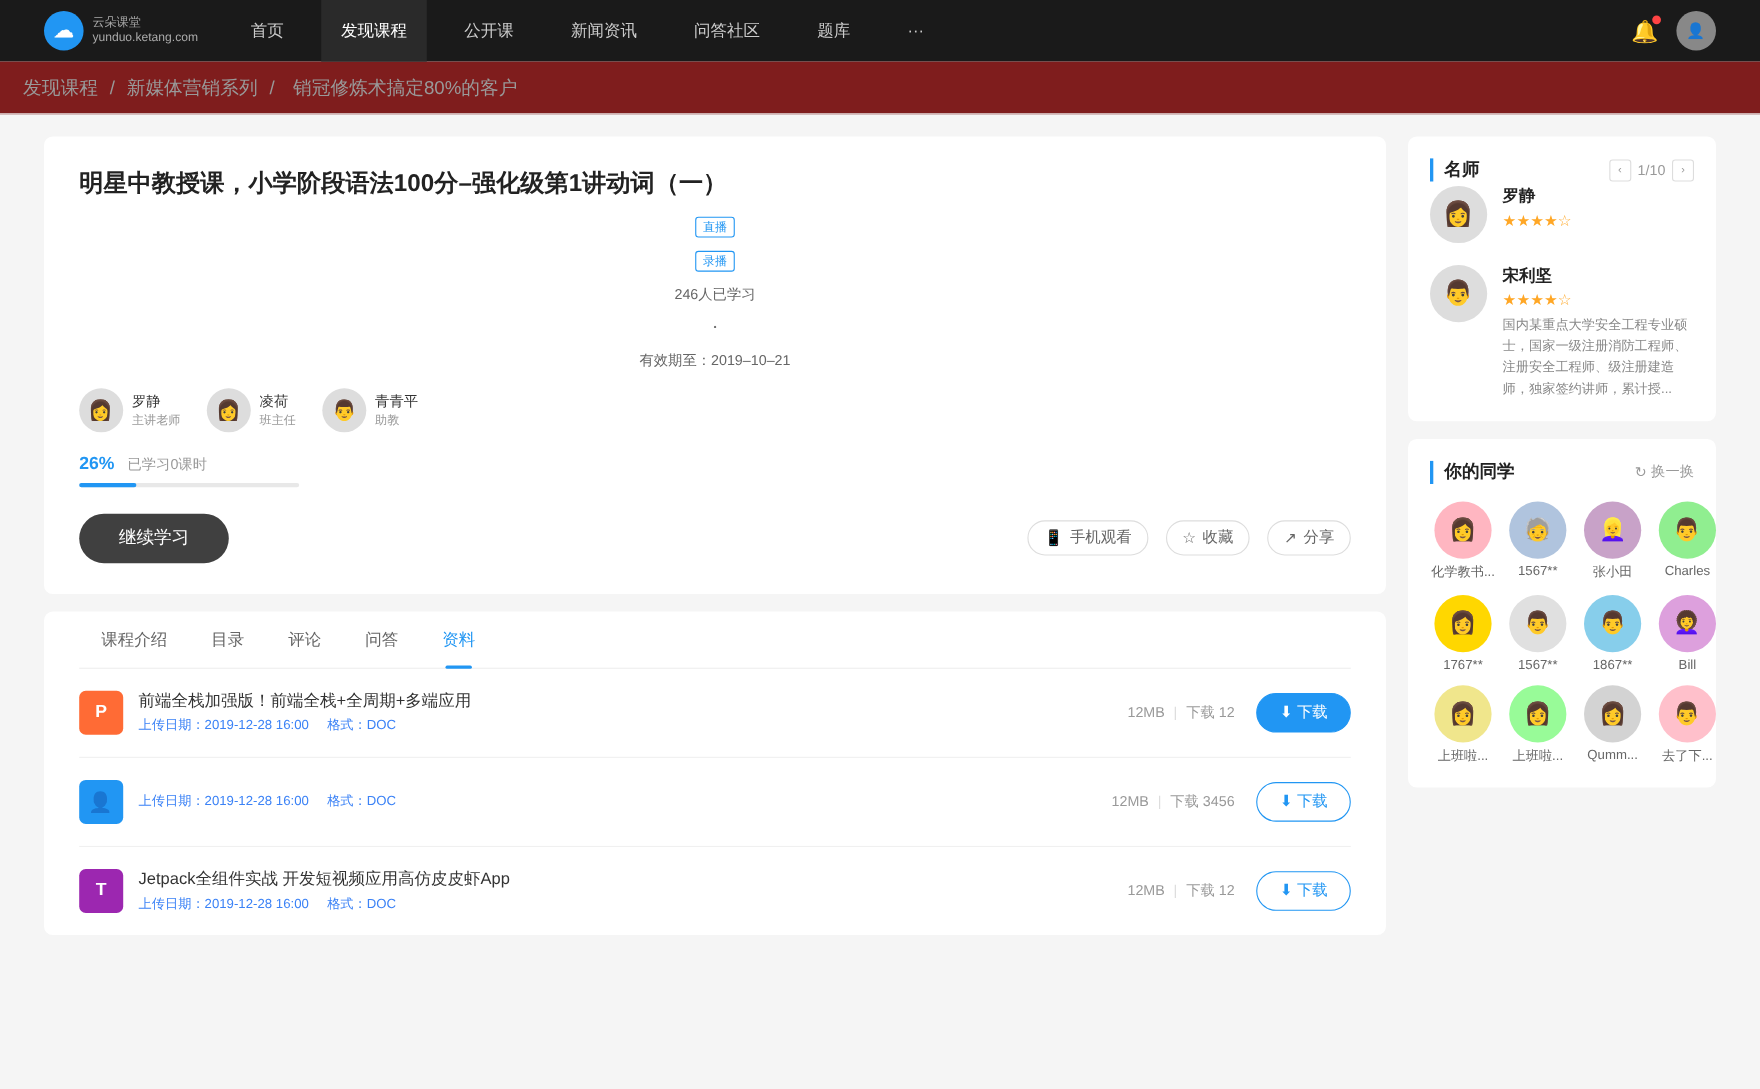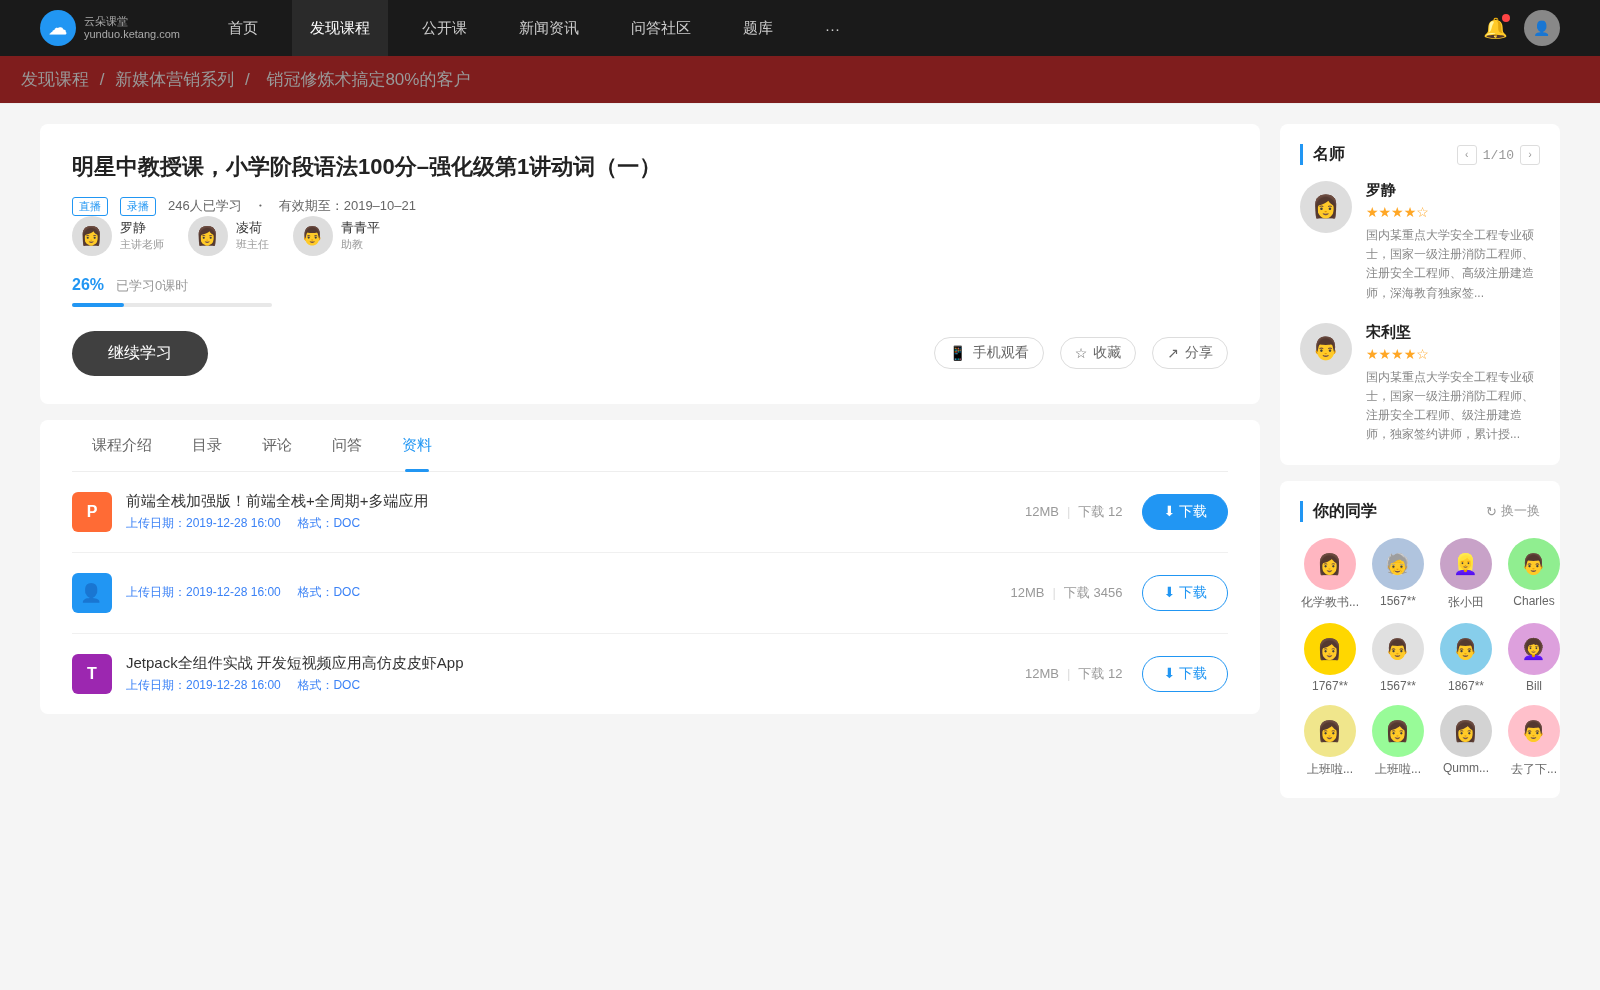--- a/index.html
+++ b/index.html
@@ -25,21 +25,21 @@
     .breadcrumb span { margin: 0 6px; }
 
     
     .main { padding: 20px 40px; display: flex; gap: 20px; max-width: 1600px; }
     .content { flex: 1; }
     .sidebar { width: 280px; flex-shrink: 0; }
 
     
     .course-card { background: white; border-radius: 8px; padding: 28px 32px; margin-bottom: 16px; }
     .course-title { font-size: 22px; font-weight: 600; color: #222; margin-bottom: 14px; line-height: 1.4; }
-    .course-meta { display: flex; align-items: center; gap: 12px; color: #666; font-size: 13px; margin-bottom: 0; }
+    .course-meta { display: flex; align-items: center; gap: 12px; color: #666; font-size: 13px; margin-bottom: 16px; flex-direction: column; }
     .badge { padding: 1px 6px; border-radius: 3px; font-size: 11px; font-weight: 500; border: 1px solid; }
     .badge-live { color: #2196f3; border-color: #2196f3; }
     .badge-record { color: #2196f3; border-color: #2196f3; }
     .teachers { display: flex; align-items: center; gap: 24px; margin-bottom: 20px; }
     .teacher { display: flex; align-items: center; gap: 8px; }
     .teacher-avatar { width: 40px; height: 40px; border-radius: 50%; background: #ddd; overflow: hidden; display: flex; align-items: center; justify-content: center; font-size: 18px; }
     .teacher-info { font-size: 13px; }
     .teacher-name { color: #333; font-weight: 500; }
     .teacher-role { color: #999; font-size: 11px; }
     .progress-section { margin-bottom: 24px; }
@@ -273,37 +273,36 @@
           <button class="btn-download">⬇ 下载</button>
         </div>
 
       </div>
     </div>
   </div>
 
   <div class="sidebar">
 
     <div class="sidebar-card">
-      <div style="display:flex; align-items:flex-end; margin-bottom:16px;font-family:Liberation Mono, monospace;">
+      <div style="display:flex; align-items:center; margin-bottom:4px;">
         <div class="sidebar-title" style="margin-bottom:0;">名师</div>
         <div class="pagination-mini" style="margin-left:auto;">
           <div class="page-btn">‹</div>
           <span>
             <span>1</span>/<span>10</span>
           </span>
           <div class="page-btn">›</div>
         </div>
       </div>
 
       <div class="teacher-item">
         <div class="teacher-item-avatar">👩</div>
         <div class="teacher-item-info">
           <div class="teacher-item-name">罗静</div>
           <div class="stars">★★★★☆</div>
-          <div class="teacher-item-desc">国内某重点大学安全工程专业硕士，国家一级注册消防工程师、注册安全工程师、高级注册建造师，深海教育独家签...</div>
         </div>
       </div>
 
       <div class="teacher-item">
         <div class="teacher-item-avatar">👨</div>
         <div class="teacher-item-info">
           <div class="teacher-item-name">宋利坚</div>
           <div class="stars">★★★★☆</div>
           <div class="teacher-item-desc">国内某重点大学安全工程专业硕士，国家一级注册消防工程师、注册安全工程师、级注册建造师，独家签约讲师，累计授...</div>
         </div>

